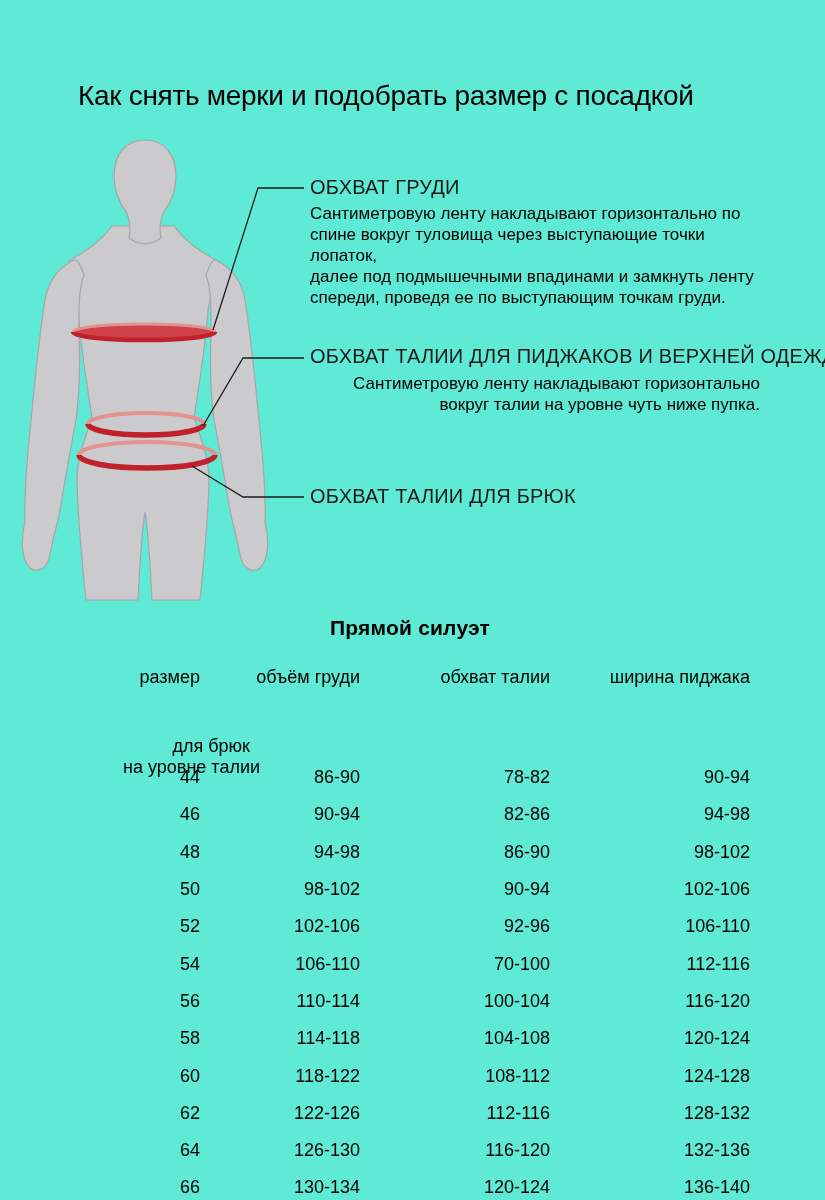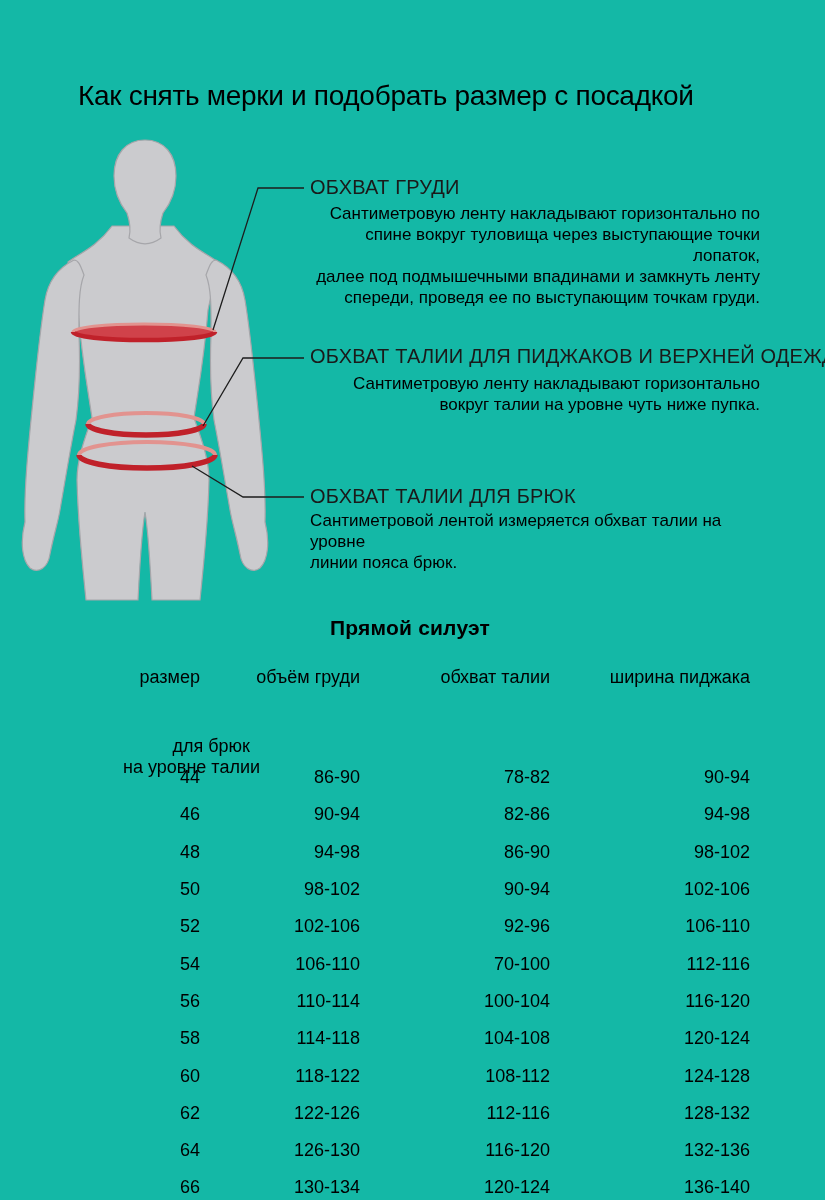--- a/index.html
+++ b/index.html
@@ -1,25 +1,25 @@
 <!DOCTYPE html>
 <html><head>
 <meta charset="utf-8">
 <style>
   html,body{margin:0;padding:0;background:#fff;}
   .page{
-    position:relative;width:825px;height:1200px;background:#14b8a6;
+    position:relative;width:825px;height:1200px;background:#5eead4;
     font-family:"Liberation Sans", sans-serif;color:#000;overflow:hidden;
   }
   .abs{position:absolute;}
   .main-title{left:78px;top:80px;font-size:28px;font-weight:400;letter-spacing:-0.3px;white-space:nowrap;}
   .sec-head{font-size:20px;font-weight:400;color:#1a1a1a;white-space:nowrap;letter-spacing:0.2px;}
   .sec-body{font-size:17px;line-height:21px;color:#000;white-space:pre-line;}
   .s1h{left:310px;top:176px;}
-  .s1b{left:310px;top:203px;width:450px;text-align:right;}
+  .s1b{left:310px;top:203px;width:450px;}
   .s2h{left:310px;top:345px;}
   .s2b{left:310px;top:373px;width:450px;text-align:right;}
   .s3h{left:310px;top:485px;}
   .s3b{left:310px;top:510px;width:470px;}
   .table-title{left:60px;top:616px;width:700px;text-align:center;font-size:21px;font-weight:700;letter-spacing:0.2px;}
   .thead-row,.trow{display:flex;}
   .tcell{text-align:right;font-size:18px;}
   .c0{width:140px;} .c1{width:160px;} .c2{width:190px;} .c3{width:200px;}
   .thead1{left:60px;top:667px;width:690px;}
   .thead2{left:60px;top:736px;width:690px;flex-direction:column;}
@@ -126,22 +126,20 @@
   <div class="abs sec-body s1b">Сантиметровую ленту накладывают горизонтально по
 спине вокруг туловища через выступающие точки лопаток,
 далее под подмышечными впадинами и замкнуть ленту
 спереди, проведя ее по выступающим точкам груди.</div>
 
   <div class="abs sec-head s2h">ОБХВАТ ТАЛИИ ДЛЯ ПИДЖАКОВ И ВЕРХНЕЙ ОДЕЖДЫ</div>
   <div class="abs sec-body s2b">Сантиметровую  ленту накладывают горизонтально
 вокруг талии на уровне чуть ниже пупка.</div>
 
   <div class="abs sec-head s3h">ОБХВАТ ТАЛИИ ДЛЯ БРЮК</div>
-  <div class="abs sec-body s3b">Сантиметровой лентой измеряется обхват талии на уровне
-линии пояса брюк.</div>
 
   <div class="abs table-title">Прямой силуэт</div>
 
   <div class="abs thead-row thead1">
     <div class="tcell c0">размер</div>
     <div class="tcell c1">объём груди</div>
     <div class="tcell c2">обхват талии</div>
     <div class="tcell c3">ширина пиджака</div>
   </div>
   <div class="abs thead-row thead2">

